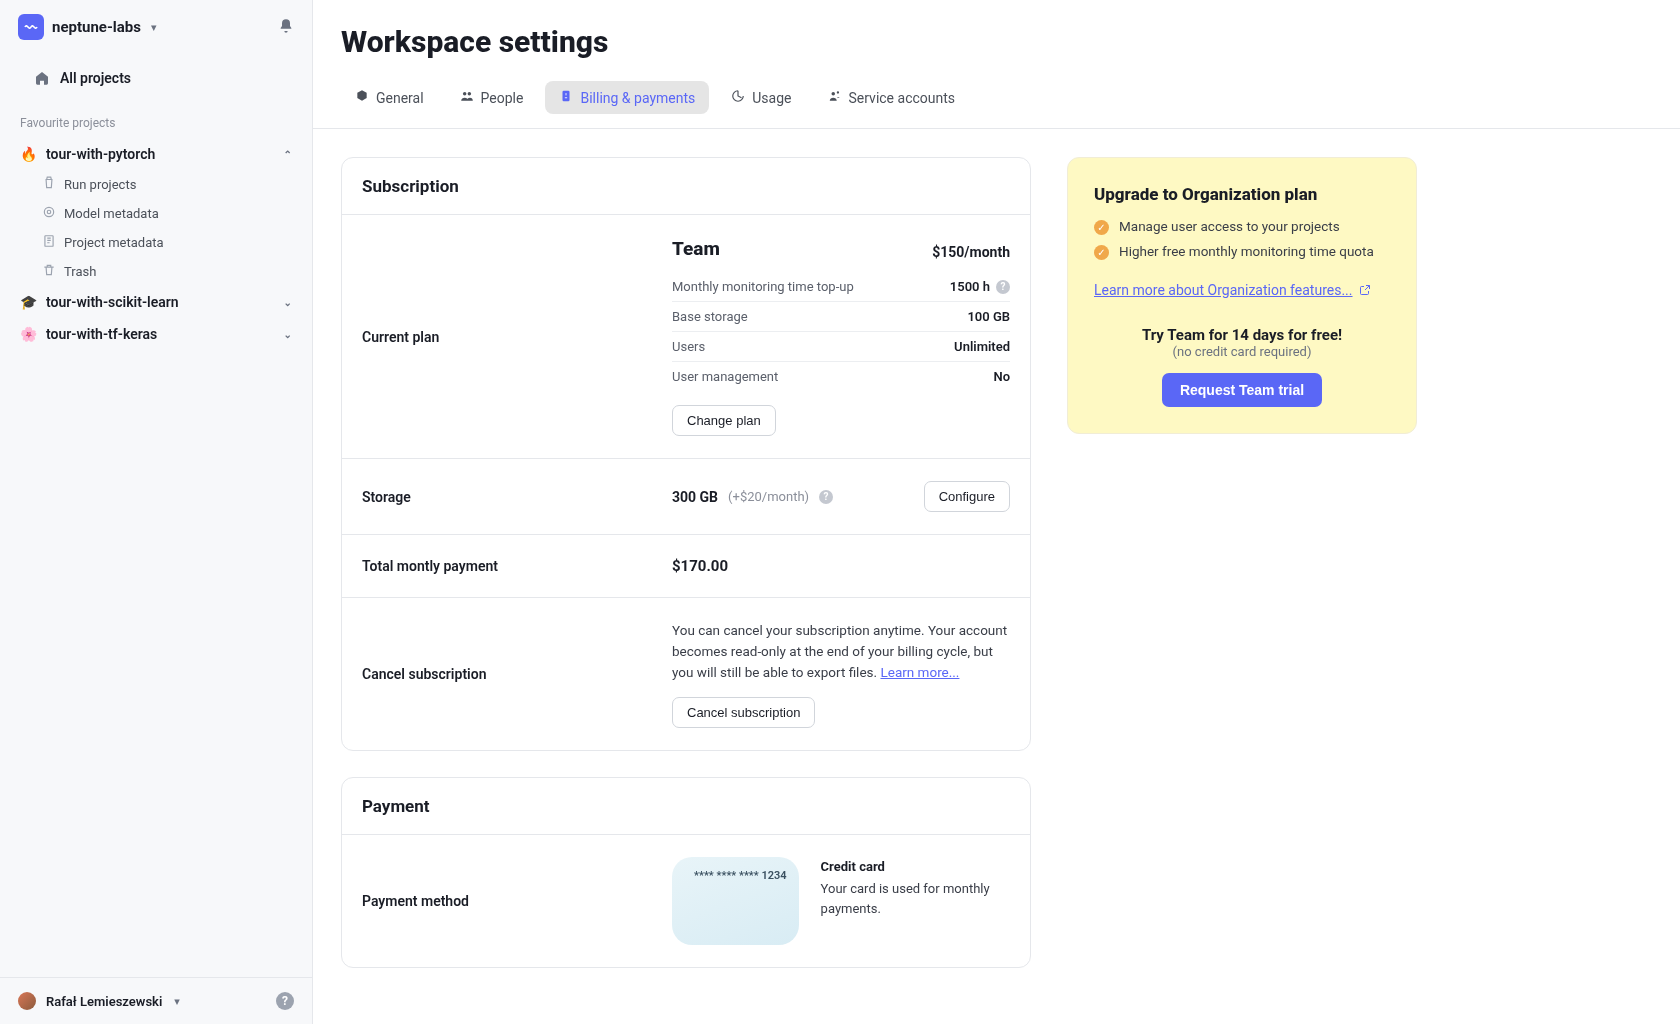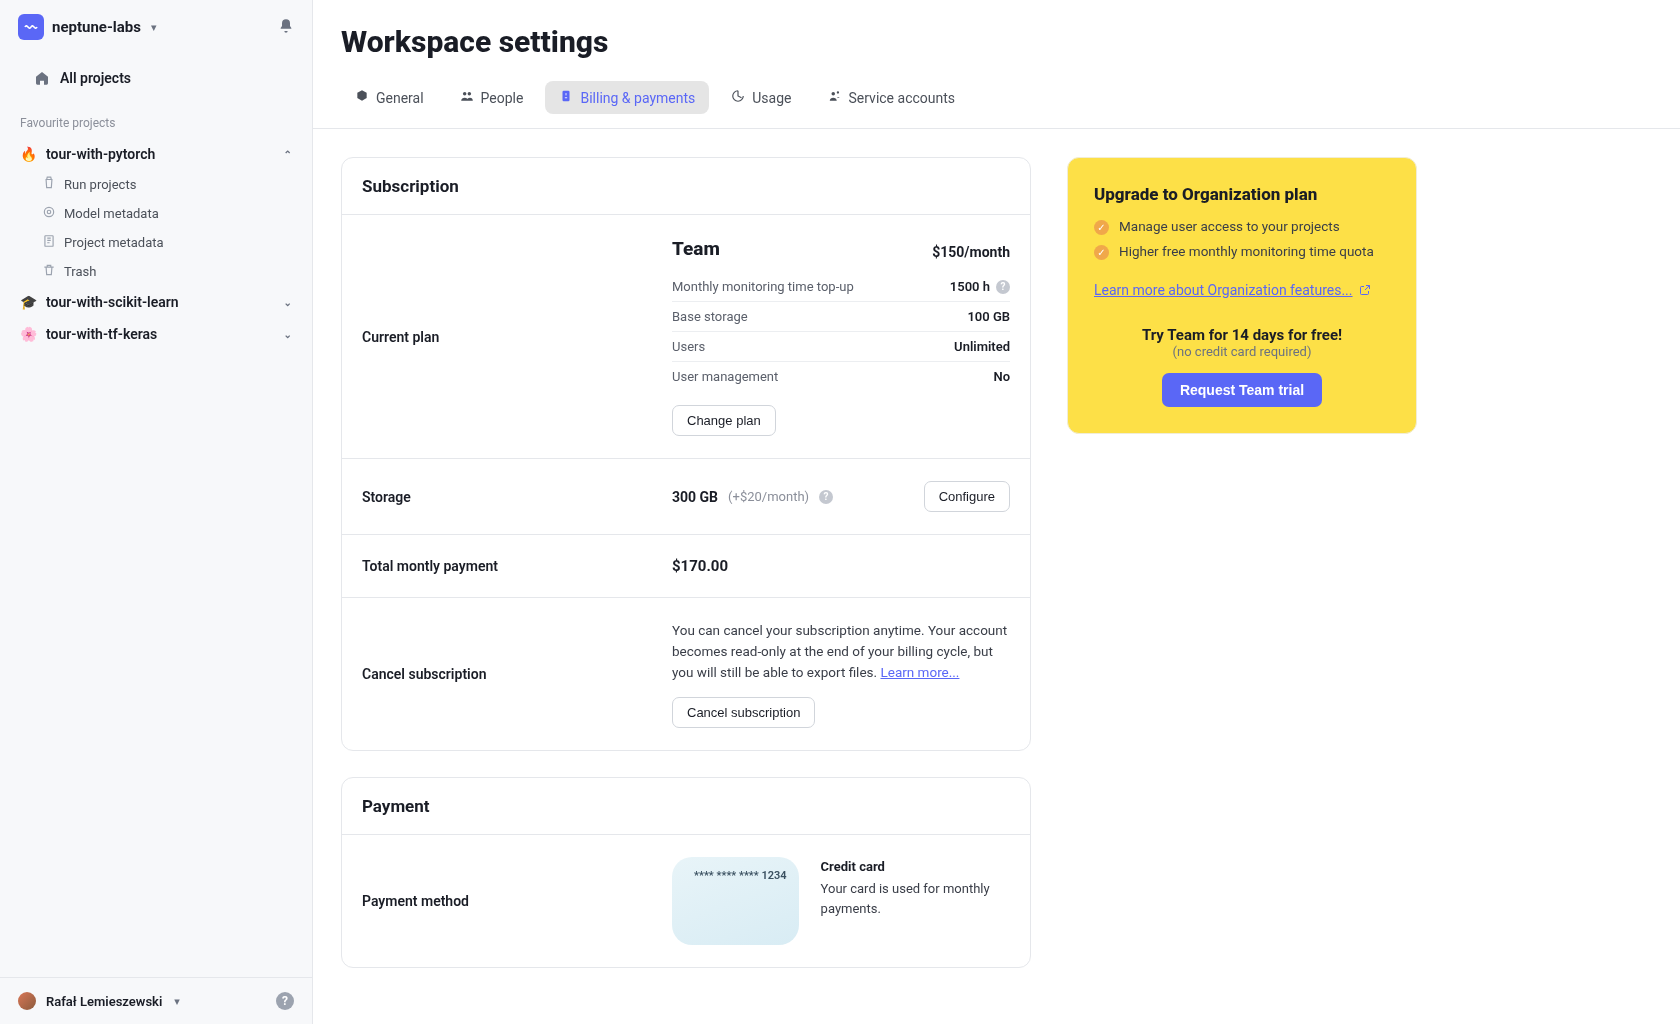--- a/index.html
+++ b/index.html
@@ -52,21 +52,21 @@
 .storage-line { display: flex; align-items: center; gap: 10px; }
 .storage-val { font-weight: 700; }
 .storage-extra { color: #8b8f9a; font-size: 13px; }
 .total { font-weight: 700; font-size: 15px; }
 .cancel-text { font-size: 13.5px; line-height: 1.55; color: #3a3e48; margin-bottom: 14px; }
 .link { color: #5a67f6; text-decoration: underline; cursor: pointer; }
 .cc-area { display: flex; gap: 22px; }
 .cc-card { width: 150px; height: 88px; background: linear-gradient(160deg,#e8f4f8,#d8ecf4); border-radius: 20px; padding: 12px; display: flex; flex-direction: column; font-size: 11px; color: #3a5060; font-weight: 600; }
 .cc-desc { font-size: 13px; color: #3a3e48; line-height: 1.5; }
 .cc-desc .t { font-weight: 700; color: #1a1d26; margin-bottom: 3px; }
-.side-card { background: #fde047; border: 1px solid #f1edd6; border-radius: 12px; padding: 26px; }
+.side-card { background: #fef9c3; border: 1px solid #f1edd6; border-radius: 12px; padding: 26px; }
 .side-title { font-size: 17px; font-weight: 800; margin-bottom: 14px; }
 .side-feat { display: flex; gap: 10px; font-size: 13.5px; color: #3a3e48; margin-bottom: 8px; align-items: flex-start; }
 .check-badge { width: 15px; height: 15px; border-radius: 50%; background: #f0a84a; color: #fff; font-size: 10px; display: flex; align-items: center; justify-content: center; flex-shrink: 0; margin-top: 2px; }
 .side-link { display: inline-flex; align-items: center; gap: 6px; margin-top: 14px; }
 .trial-headline { text-align: center; font-weight: 700; font-size: 15px; margin-top: 28px; }
 .trial-sub { text-align: center; font-size: 13px; color: #6b7280; margin-bottom: 14px; }
 .btn-primary { background: #5a67f6; color: #fff; border: none; border-radius: 7px; padding: 9px 18px; font-weight: 600; font-size: 14px; cursor: pointer; display: block; margin: 0 auto; }
 .ico { width: 16px; height: 16px; color: #6b7280; }
 </style>
 </head>

